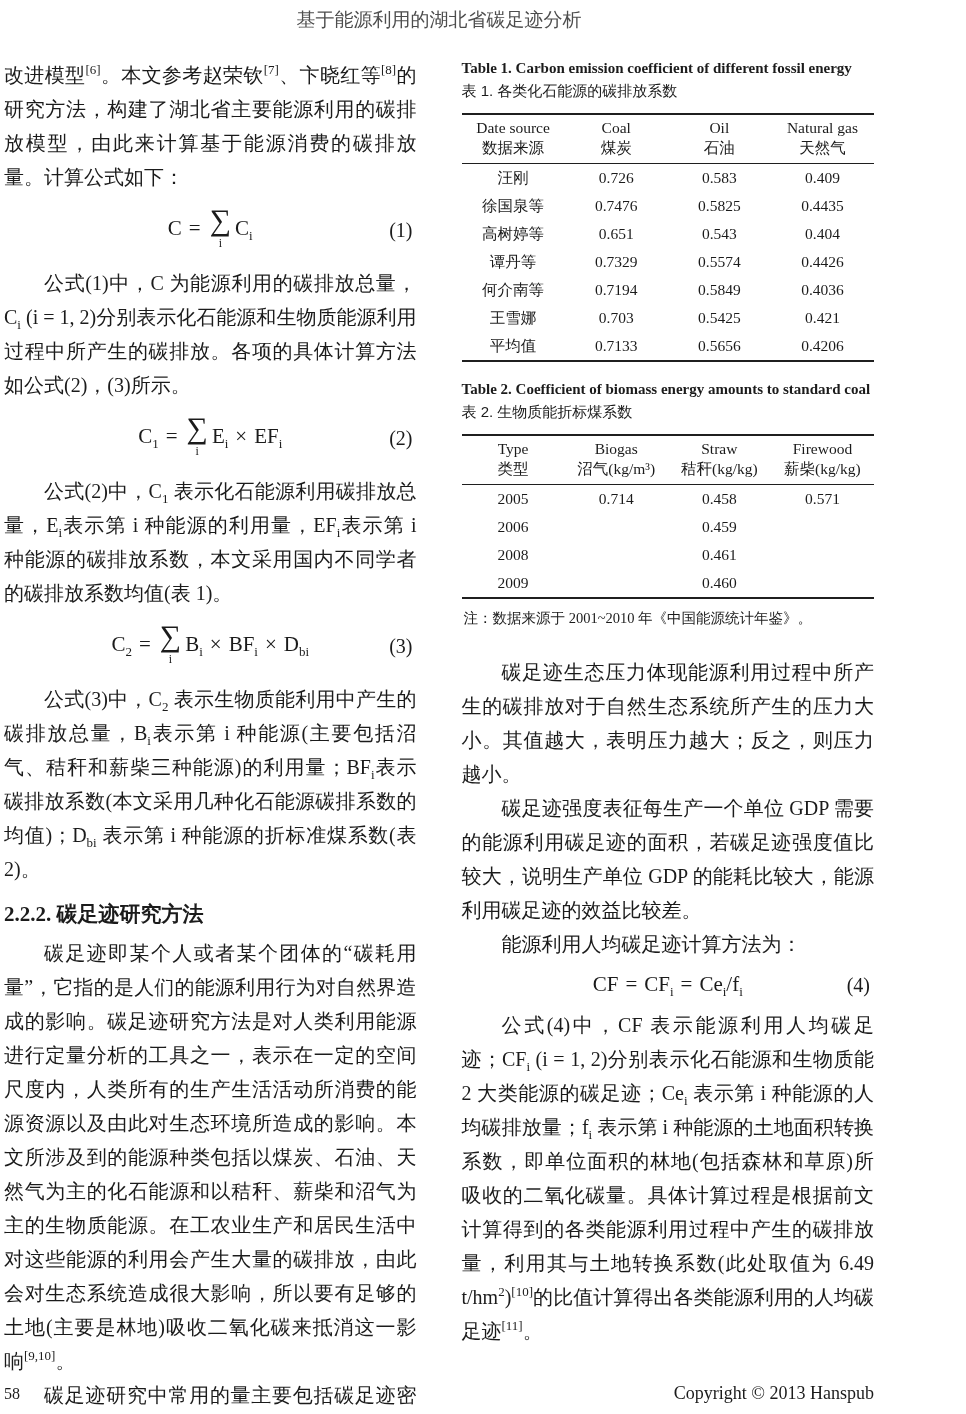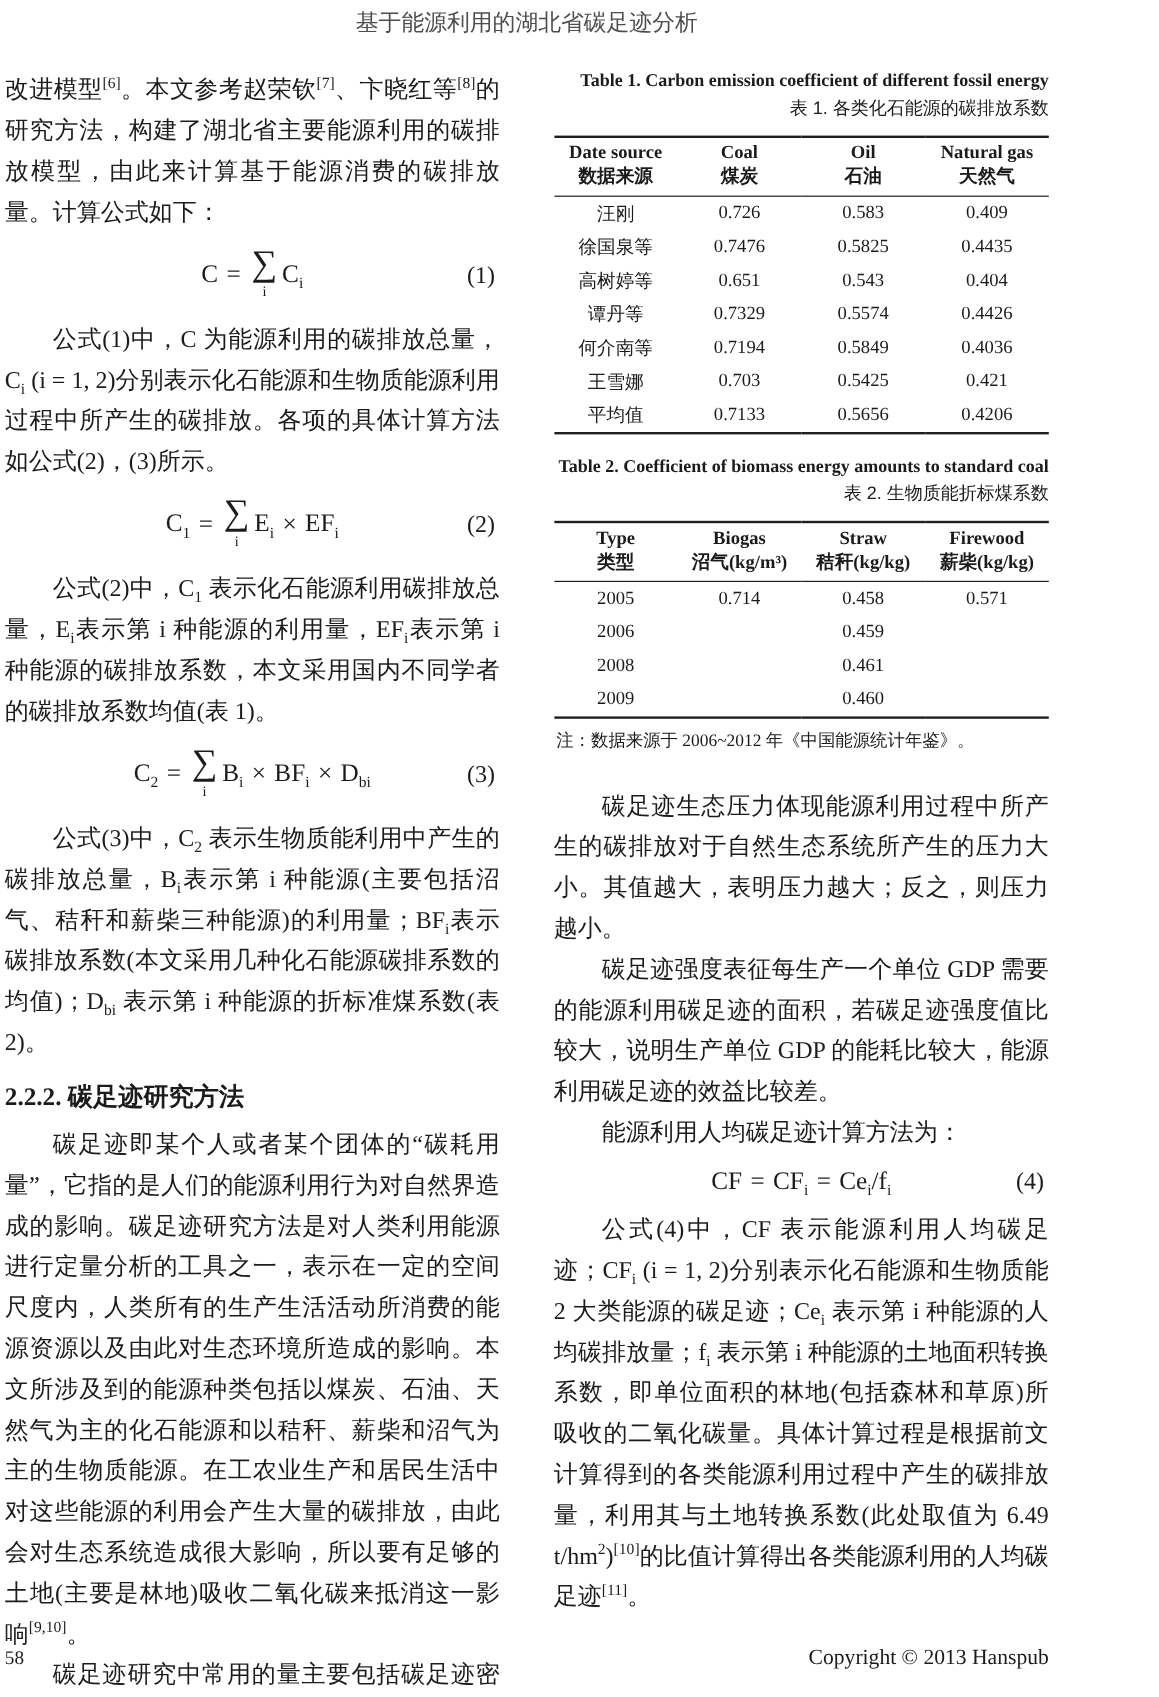--- a/index.html
+++ b/index.html
@@ -44,42 +44,42 @@
   .sigma { font-size:30px; line-height:1; }
   .sigma-sub { font-size:12px; line-height:1; margin-top:2px; }
   .f-num {
     position:absolute; right:4px; top:50%; transform:translateY(-50%);
     font-size:20px;
   }
 
   .section-heading { font-size:21px; font-weight:bold; margin:13px 0 7px 0; line-height:30px; }
   .heading-zh { font-family:"Liberation Sans","DejaVu Sans",sans-serif; }
 
-  .table-caption { text-align:right; margin:0 0 11px 0; }
+  .table-caption { text-align:left; margin:0 0 11px 0; }
   .cap-en { font-size:15px; font-weight:bold; line-height:20px; }
   .cap-zh { font-size:15px; font-weight:normal; line-height:22px; margin-top:2px;
             font-family:"Liberation Sans","DejaVu Sans",sans-serif; }
   .t2-cap { margin-top:17px; }
 
   table.data-table {
     width:100%; border-collapse:collapse;
     border-top:2px solid #1f1f1f; border-bottom:2px solid #1f1f1f;
     table-layout:fixed;
   }
   table.data-table thead tr { border-bottom:1px solid #1f1f1f; }
-  table.data-table th { font-weight:bold; padding:3px 2px 5px 2px; }
+  table.data-table th { font-weight:normal; padding:3px 2px 5px 2px; }
   .th-en, .th-zh { display:block; text-align:center; font-size:15.5px; line-height:20px; }
   table.data-table td {
     font-size:15.5px; height:28px; text-align:center;
     padding:0 2px; white-space:nowrap; overflow:hidden;
   }
   .table-note { font-size:14.5px; line-height:20px; margin:9px 0 27px 2px; color:#1b1b1b; }
 
   .page-footer {
-    position:absolute; left:4px; right:4px; bottom:22px;
+    position:absolute; left:4px; right:4px; bottom:10px;
     display:flex; justify-content:space-between; align-items:baseline;
   }
   .page-num { font-size:16px; }
   .copyright { font-size:18px; }
 </style>
 </head>
 <body>
 
 <div class="page">
 
@@ -254,21 +254,21 @@
             </tr>
           <tr>
               <td>2009</td>
               <td></td>
               <td>0.460</td>
               <td></td>
             </tr>
         </tbody>
       </table>
 
-      <div class="table-note">注：数据来源于 2006~2012 年《中国能源统计年鉴》。</div>
+      <div class="table-note">注：数据来源于 2001~2010 年《中国能源统计年鉴》。</div>
 
       <p class="body">碳足迹生态压力体现能源利用过程中所产生的碳排放对于自然生态系统所产生的压力大小。其值越大，表明压力越大；反之，则压力越小。</p>
       <p class="body">碳足迹强度表征每生产一个单位 GDP 需要的能源利用碳足迹的面积，若碳足迹强度值比较大，说明生产单位 GDP 的能耗比较大，能源利用碳足迹的效益比较差。</p>
       <p class="body">能源利用人均碳足迹计算方法为：</p>
 
       <div class="formula">
         <span class="f-body"><span>CF</span><span class="f-op">=</span><span>CF</span><sub class="f-sub">i</sub><span class="f-op">=</span><span>Ce</span><sub class="f-sub">i</sub><span>/</span><span>f</span><sub class="f-sub">i</sub></span>
         <span class="f-num">(4)</span>
       </div>
 

